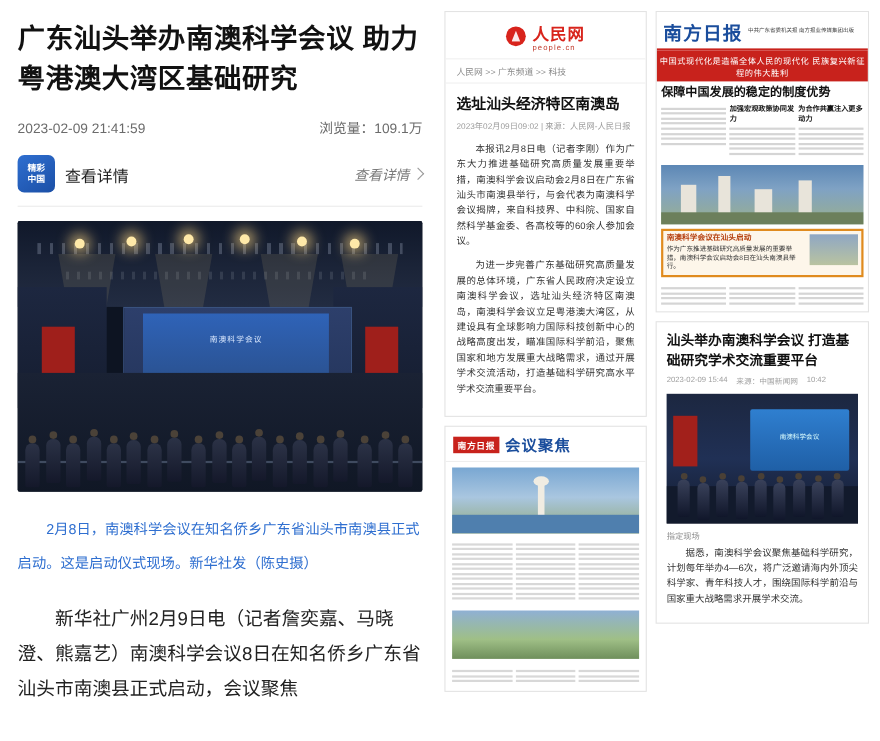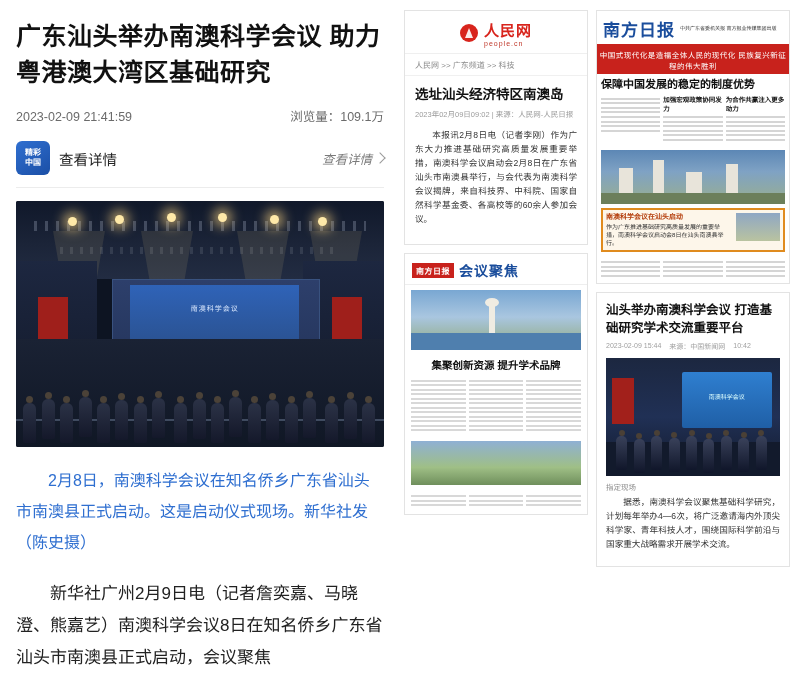--- a/index.html
+++ b/index.html
@@ -181,21 +181,21 @@
     position:absolute; right:0; top:60px; width:22%; height:110px;
     background: linear-gradient(180deg,#1d2740,#151d30);
   }
   .hero .banner {
     position:absolute; top:96px; width:30px; height:54px;
     background:#9f1f1b;
   }
 
   .caption {
     margin-top: 18px;
-    font-size: 16px;
+    font-size: 13px;
     line-height: 31px;
     color: #2f6fd0;
     text-indent: 2em;
     font-weight: 500;
   }
   .body-para {
     margin-top: 20px;
     font-size: 17px;
     line-height: 32px;
     color: #222;
@@ -415,33 +415,33 @@
           <div>
             <div class="pd-logo-text">人民网</div>
             <div class="pd-logo-sub">people.cn</div>
           </div>
         </div>
         <div class="pd-nav">人民网 &gt;&gt; 广东频道 &gt;&gt; 科技</div>
         <div class="pd-title">选址汕头经济特区南澳岛</div>
         <div class="pd-meta">2023年02月09日09:02 | 来源：人民网-人民日报</div>
         <div class="pd-body">
           <p>本报讯2月8日电（记者李刚）作为广东大力推进基础研究高质量发展重要举措，南澳科学会议启动会2月8日在广东省汕头市南澳县举行，与会代表为南澳科学会议揭牌，来自科技界、中科院、国家自然科学基金委、各高校等的60余人参加会议。</p>
+          <p>为进一步完善广东基础研究高质量发展的总体环境，广东省人民政府决定设立南澳科学会议，选址汕头经济特区南澳岛，南澳科学会议立足粤港澳大湾区，从建设具有全球影响力国际科技创新中心的战略高度出发，瞄准国际科学前沿，聚焦国家和地方发展重大战略需求，通过开展学术交流活动，打造基础科学研究高水平学术交流重要平台。</p>
         </div>
       </div>
 
       <div class="card">
         <div class="st-head">
           <span class="st-logo">南方日报</span>
           <span class="st-name">会议聚焦</span>
         </div>
         <div class="st-photo">
           <div class="tower"></div>
           <div class="water"></div>
         </div>
-        <div class="st-title">集聚创新资源 提升学术品牌</div>
         <div class="st-cols">
           <div class="st-col">
             <div class="st-line"></div>
               <div class="st-line"></div>
               <div class="st-line"></div>
               <div class="st-line"></div>
             <div class="st-line"></div>
               <div class="st-line"></div>
               <div class="st-line"></div>
               <div class="st-line"></div>

